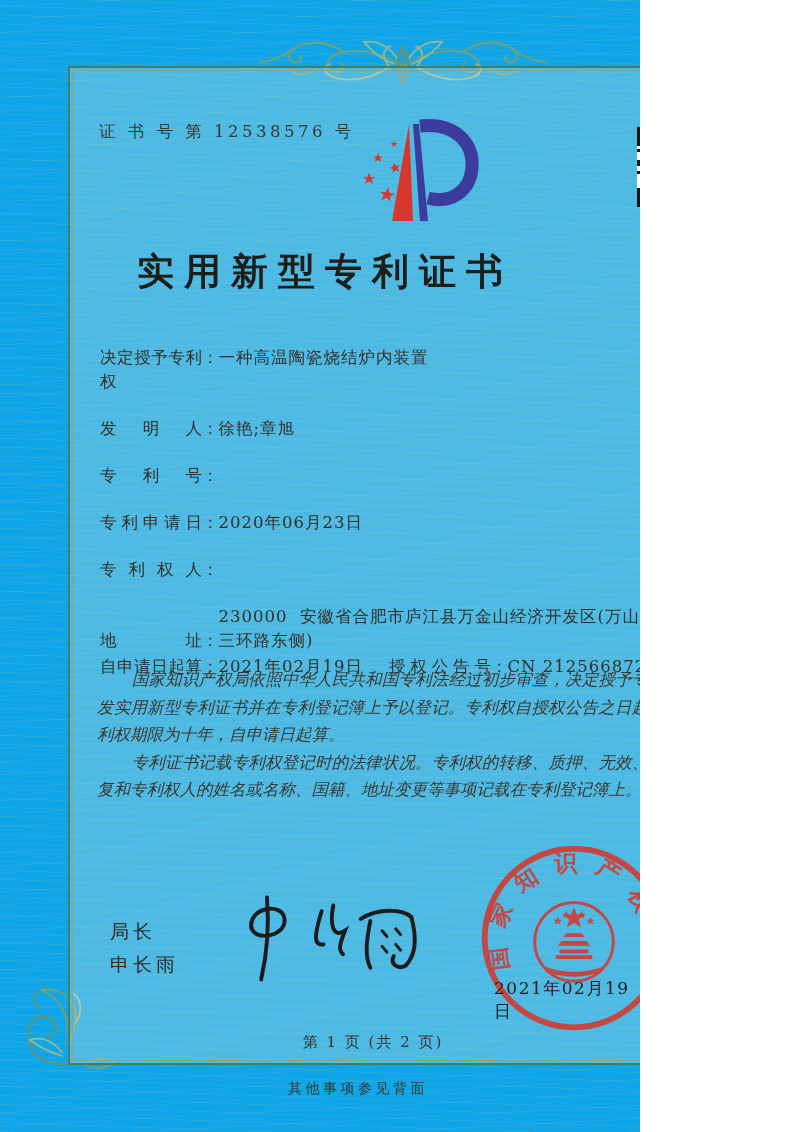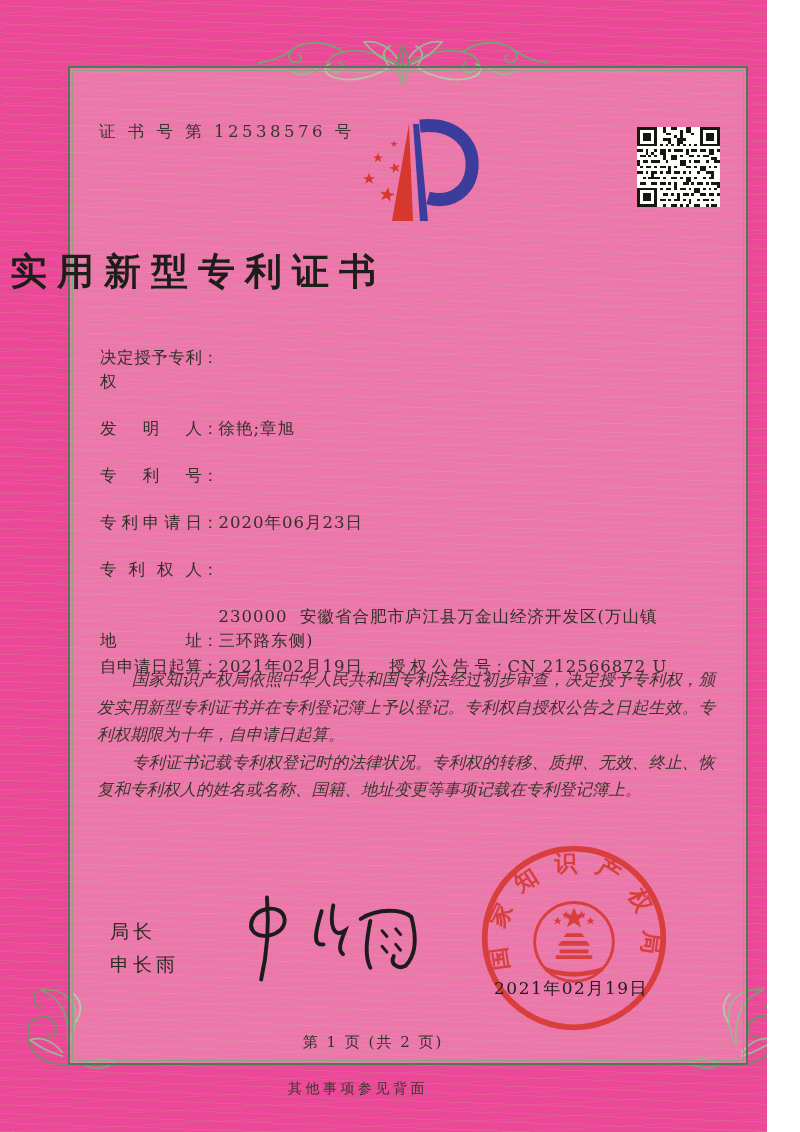--- a/index.html
+++ b/index.html
@@ -1,31 +1,31 @@
 <!DOCTYPE html>
 <html><head>
 <meta charset="utf-8">
 <style>
   * { margin:0; padding:0; box-sizing:border-box; }
   html,body { width:800px; height:1132px; }
   body { font-family:"DejaVu Serif","Liberation Serif",serif; }
-  .page { position:relative; width:767px; height:1132px; background:#ec4899; overflow:hidden; }
+  .page { position:relative; width:640px; height:1132px; background:#0ea5e9; overflow:hidden; }
   .texture { position:absolute; inset:0; pointer-events:none;
     background:
       repeating-linear-gradient(2deg,  rgba(173,190,130,0.16) 0 1px, rgba(0,0,0,0) 1px 9px),
       repeating-linear-gradient(-3deg, rgba(173,190,130,0.10) 0 1px, rgba(0,0,0,0) 1px 13px);
   }
   .frame { position:absolute; left:68px; top:66px; width:680px; height:999px;
     border:2px solid #4d7b55; background:rgba(236,240,218,0.28); }
   .frame::before { content:""; position:absolute; inset:2px; border:1px solid #8aa584; }
   .ornament { position:absolute; pointer-events:none; }
   .cert-no { position:absolute; left:99px; top:121px; font-size:16.5px; letter-spacing:3.5px; color:#3a362f; }
   .logo { position:absolute; left:338px; top:108px; }
   .qr { position:absolute; left:637px; top:127px; }
-  .title { position:absolute; top:247px; left:0; width:100%; 
+  .title { position:absolute; top:247px; left:0; width:100%; text-align:center;
     font-size:37px; font-weight:700; letter-spacing:10px; text-indent:10px; color:#1d1d19; }
   .fields { position:absolute; left:100px; top:346px; width:590px; font-size:16.5px; color:#33302a; }
   .frow { display:flex; line-height:24px; margin-bottom:23px; }
   .flabel { flex:none; display:inline-block; width:102px; text-align:justify; text-align-last:justify; }
   .colon { flex:none; }
   .fvalue { letter-spacing:1px; white-space:pre-wrap; }
   .frow.address { margin-bottom:2px;align-items:flex-end; }
   .frow.address .fvalue { max-width:456px; }
   .group2 { display:flex; margin-left:26px; }
   .paras { position:absolute; left:97px; top:666px; width:618px; font-size:16.5px; line-height:27.5px;
@@ -122,20 +122,21 @@
       <path d="M9 0h1v2h-1zM12 0h2v1h-2zM17 0h2v2h-2zM15 1h1v3h-1zM10 2h2v1h-2zM19 2h1v1h-1zM13 3h1v1h-1zM9 4h3v1h-3zM14 4h2v2h-2zM16 4h1v1h-1zM11 5h1v1h-1zM8 6h1v1h-1zM10 6h1v1h-1zM12 6h1v1h-1zM14 6h1v1h-1zM16 6h1v1h-1zM18 6h1v1h-1zM20 6h1v1h-1zM6 8h1v1h-1zM6 10h1v1h-1zM6 12h1v1h-1zM6 14h1v1h-1zM6 16h1v1h-1zM6 18h1v1h-1zM6 20h1v1h-1zM0 8h2v1h-2zM3 8h1v2h-1zM8 8h2v2h-2zM11 8h1v1h-1zM13 8h3v1h-3zM17 8h1v2h-1zM19 8h2v1h-2zM22 8h2v1h-2zM25 8h2v2h-2zM28 8h1v1h-1zM5 9h1v1h-1zM1 10h2v1h-2zM4 10h1v1h-1zM9 10h1v2h-1zM12 10h2v2h-2zM15 10h1v1h-1zM18 10h2v1h-2zM21 10h1v1h-1zM23 10h2v1h-2zM26 11h2v1h-2zM0 12h1v2h-1zM2 12h2v1h-2zM5 12h1v1h-1zM7 12h1v1h-1zM10 12h1v1h-1zM15 12h2v2h-2zM18 12h1v1h-1zM20 12h2v1h-2zM24 12h1v1h-1zM27 12h2v1h-2zM1 14h1v1h-1zM3 14h2v1h-2zM8 14h2v1h-2zM11 14h1v2h-1zM13 14h1v1h-1zM17 14h2v1h-2zM20 14h1v1h-1zM22 14h2v2h-2zM25 14h1v1h-1zM27 14h1v1h-1zM0 16h2v1h-2zM3 16h1v1h-1zM5 16h1v2h-1zM8 16h1v1h-1zM10 16h2v1h-2zM13 16h2v1h-2zM16 16h1v1h-1zM18 16h1v1h-1zM21 16h1v1h-1zM24 16h2v1h-2zM26 16h1v2h-1zM2 18h1v1h-1zM4 18h2v1h-2zM7 18h1v1h-1zM9 18h1v1h-1zM12 18h2v1h-2zM15 18h1v1h-1zM17 18h2v2h-2zM20 18h1v1h-1zM23 18h1v1h-1zM25 18h2v1h-2zM1 20h2v1h-2zM5 20h1v1h-1zM8 20h2v1h-2zM11 20h1v1h-1zM13 20h1v2h-1zM16 20h2v1h-2zM19 20h1v1h-1zM21 20h2v1h-2zM24 20h1v1h-1zM26 20h2v1h-2zM28 20h1v2h-1zM8 22h1v1h-1zM10 22h2v1h-2zM13 22h1v1h-1zM15 22h2v1h-2zM18 22h1v1h-1zM20 22h2v2h-2zM23 22h1v1h-1zM25 22h1v1h-1zM27 22h1v1h-1zM9 24h2v1h-2zM12 24h1v1h-1zM14 24h1v2h-1zM16 24h2v1h-2zM19 24h1v1h-1zM22 24h2v1h-2zM25 24h2v1h-2zM28 24h1v1h-1zM8 26h2v1h-2zM11 26h1v1h-1zM13 26h2v1h-2zM16 26h1v1h-1zM18 26h1v2h-1zM21 26h1v1h-1zM23 26h2v1h-2zM26 26h1v1h-1zM9 28h1v1h-1zM12 28h2v1h-2zM15 28h1v1h-1zM17 28h1v1h-1zM20 28h2v1h-2zM24 28h1v1h-1zM26 28h2v1h-2z"></path>
     </g>
   </svg>
 
   <h1 class="title">实用新型专利证书</h1>
 
   <div class="fields">
     <div class="frow">
       <span class="flabel">决定授予专利权</span>
         <span class="colon">：</span>
+      <span class="fvalue">一种高温陶瓷烧结炉内装置</span>
     </div>
     <div class="frow">
       <span class="flabel">发明人</span>
         <span class="colon">：</span>
       <span class="fvalue">徐艳;章旭</span>
     </div>
     <div class="frow">
       <span class="flabel">专利号</span>
         <span class="colon">：</span>
     </div>

